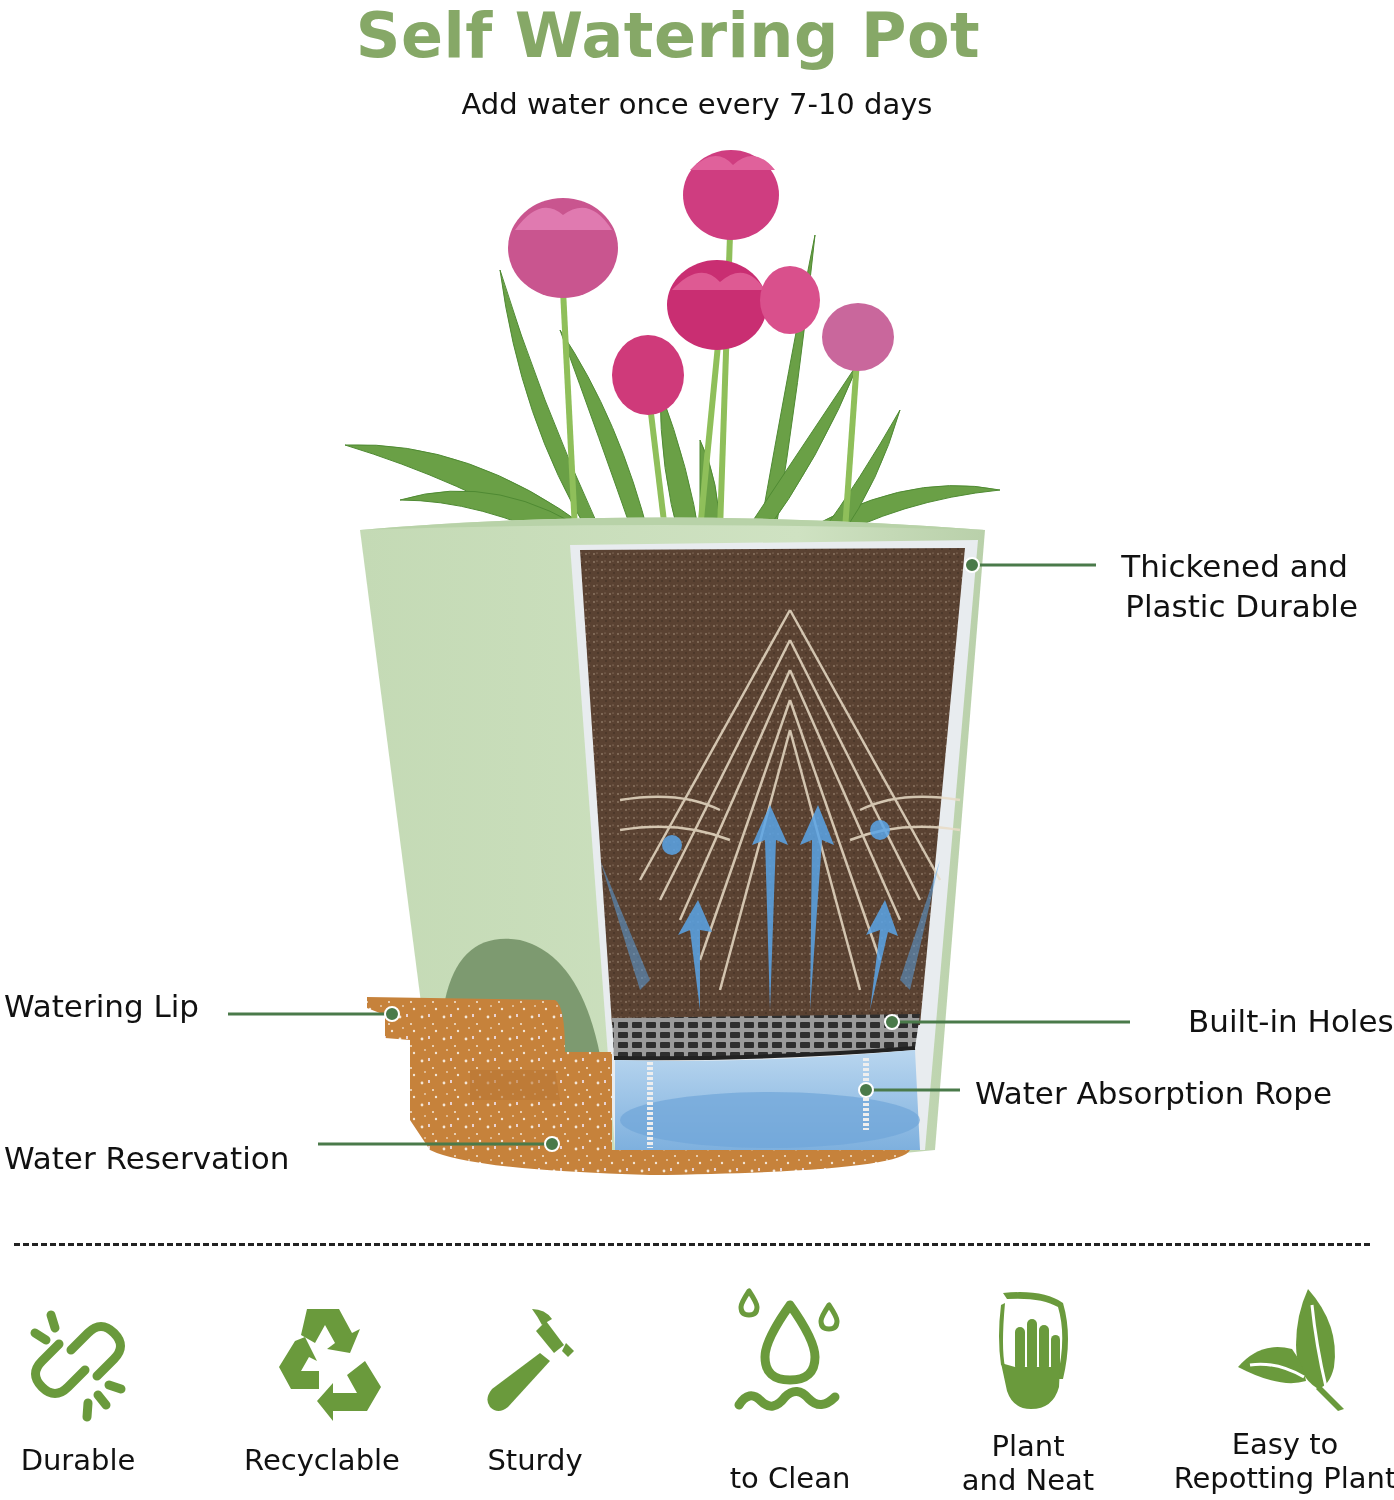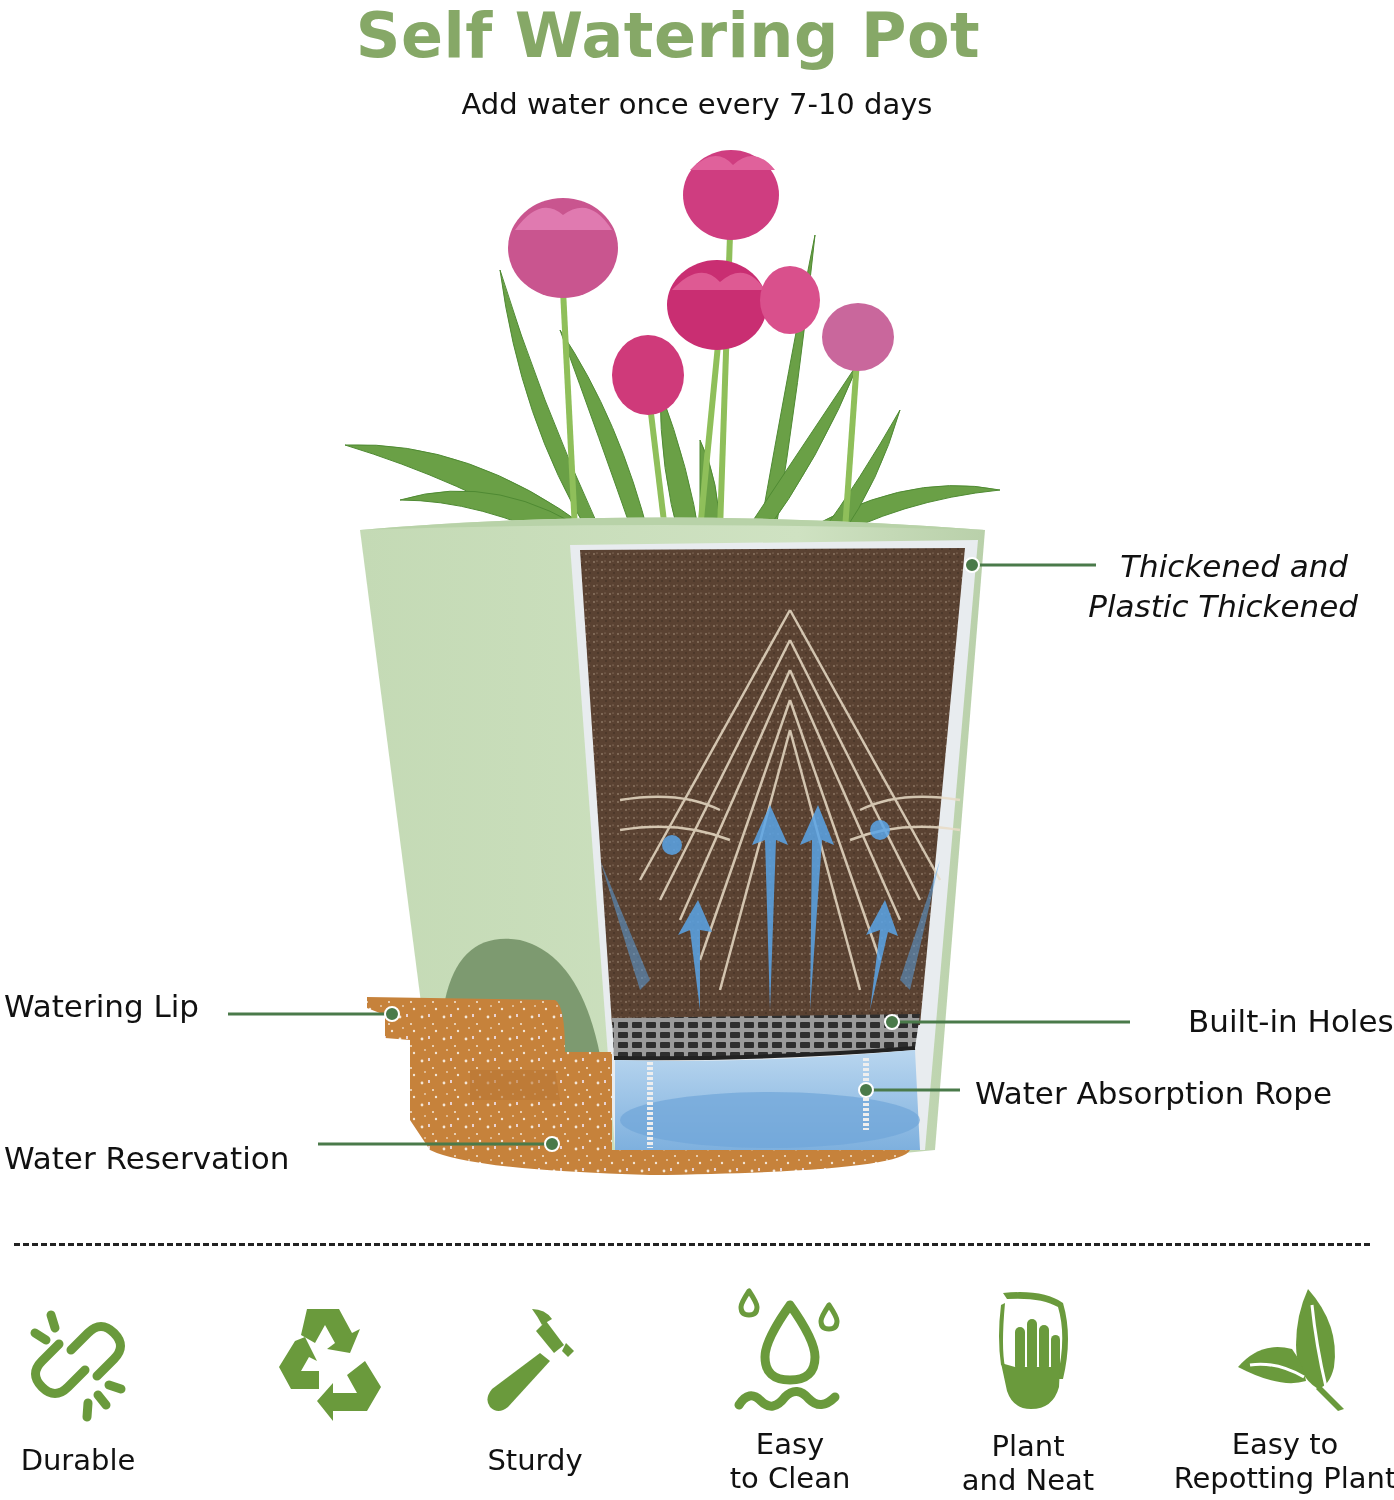--- a/index.html
+++ b/index.html
@@ -140,23 +140,23 @@
     <circle cx="392" cy="1014" r="7" stroke="#ffffff" stroke-width="2"></circle>
     <line x1="318" y1="1144" x2="552" y2="1144"></line>
     <circle cx="552" cy="1144" r="7" stroke="#ffffff" stroke-width="2"></circle>
     <line x1="893" y1="1022" x2="1130" y2="1022"></line>
     <circle cx="892" cy="1022" r="7" stroke="#ffffff" stroke-width="2"></circle>
     <line x1="868" y1="1090" x2="960" y2="1090"></line>
     <circle cx="866" cy="1090" r="7" stroke="#ffffff" stroke-width="2"></circle>
   </g>
 </svg>
 
-<div class="label right" style="right:36px;top:546px;font-style:italic;">
+<div class="label right" style="right:36px;top:546px;">
   <div style="padding-right:10px;">Thickened and</div>
-  <div>Plastic Thickened</div>
+  <div>Plastic Durable</div>
 </div>
 <div class="label" style="left:4px;top:986px;">Watering Lip</div>
 <div class="label" style="left:4px;top:1124px;margin-top:14px;">Water Reservation</div>
 <div class="label" style="left:1148px;top:1001px;margin-left:40px;">Built-in Holes</div>
 <div class="label" style="left:975px;top:1073px;">Water Absorption Rope</div>
 
 <div class="divider"></div>
 
 <div class="feature" style="left:-22px;">
   <svg class="ic" viewBox="0 0 130 130" style="top:10px;">
@@ -175,20 +175,21 @@
 </div>
 
 <div class="feature" style="left:222px;">
   <svg class="ic" viewBox="0 0 130 130" style="top:16px;">
     <g fill="#6a9a3c">
       <path d="M50 8 L82 8 L95 32 L103 28 L93 52 L70 48 L78 42 L68 24 L58 42 L44 34 Z"></path>
       <path d="M38 40 L22 66 L34 88 L62 88 L62 70 L44 70 L52 56 L60 60 L48 36 Z"></path>
       <path d="M108 60 L124 86 L110 110 L76 110 L76 120 L60 100 L76 82 L76 92 L100 92 L90 74 Z"></path>
     </g>
   </svg>
+  <div class="txt" style="top:158px;">Recyclable</div>
 </div>
 
 <div class="feature" style="left:435px;">
   <svg class="ic" viewBox="0 0 130 130" style="top:14px;">
     <g fill="#6a9a3c">
       <path d="M62 10 Q75 10 82 20 L72 26 Q68 18 62 10Z"></path>
       <path d="M76 22 L94 46 L84 54 L66 32 Z"></path>
       <path d="M96 44 L104 52 L98 58 L92 52 Z"></path>
       <path d="M70 54 L80 62 L38 108 Q28 116 20 108 Q14 100 22 90 Z"></path>
     </g>
@@ -198,21 +199,20 @@
 
 <div class="feature" style="left:690px;">
   <svg class="ic" viewBox="0 0 130 130" style="top:0px;">
     <g fill="none" stroke="#6a9a3c" stroke-width="9" stroke-linecap="round" stroke-linejoin="round">
       <path d="M65 20 Q40 55 40 72 Q40 95 65 95 Q90 95 90 72 Q90 55 65 20Z"></path>
       <path d="M24 6 Q16 18 16 22 Q16 30 24 30 Q32 30 32 22 Q32 18 24 6Z" stroke-width="5"></path>
       <path d="M104 20 Q96 32 96 36 Q96 44 104 44 Q112 44 112 36 Q112 32 104 20Z" stroke-width="5"></path>
       <path d="M14 120 Q24 104 36 116 Q48 128 60 112 Q72 100 84 114 Q96 126 110 112"></path>
     </g>
   </svg>
-  <div class="txt" style="top:142px;">Easy</div>
   <div class="txt" style="top:176px;">to Clean</div>
 </div>
 
 <div class="feature" style="left:928px;">
   <svg class="ic" viewBox="0 0 130 130" style="top:2px;">
     <g fill="#6a9a3c">
       <path d="M40 6 Q80 2 100 16 Q110 50 100 92 L94 92 Q104 50 95 20 Q78 10 44 12 Z"></path>
       <path d="M42 16 Q38 60 42 80 L38 78 Q34 50 38 18 Z"></path>
       <rect x="52" y="40" width="10" height="44" rx="5"></rect>
       <rect x="64" y="32" width="10" height="52" rx="5"></rect>

